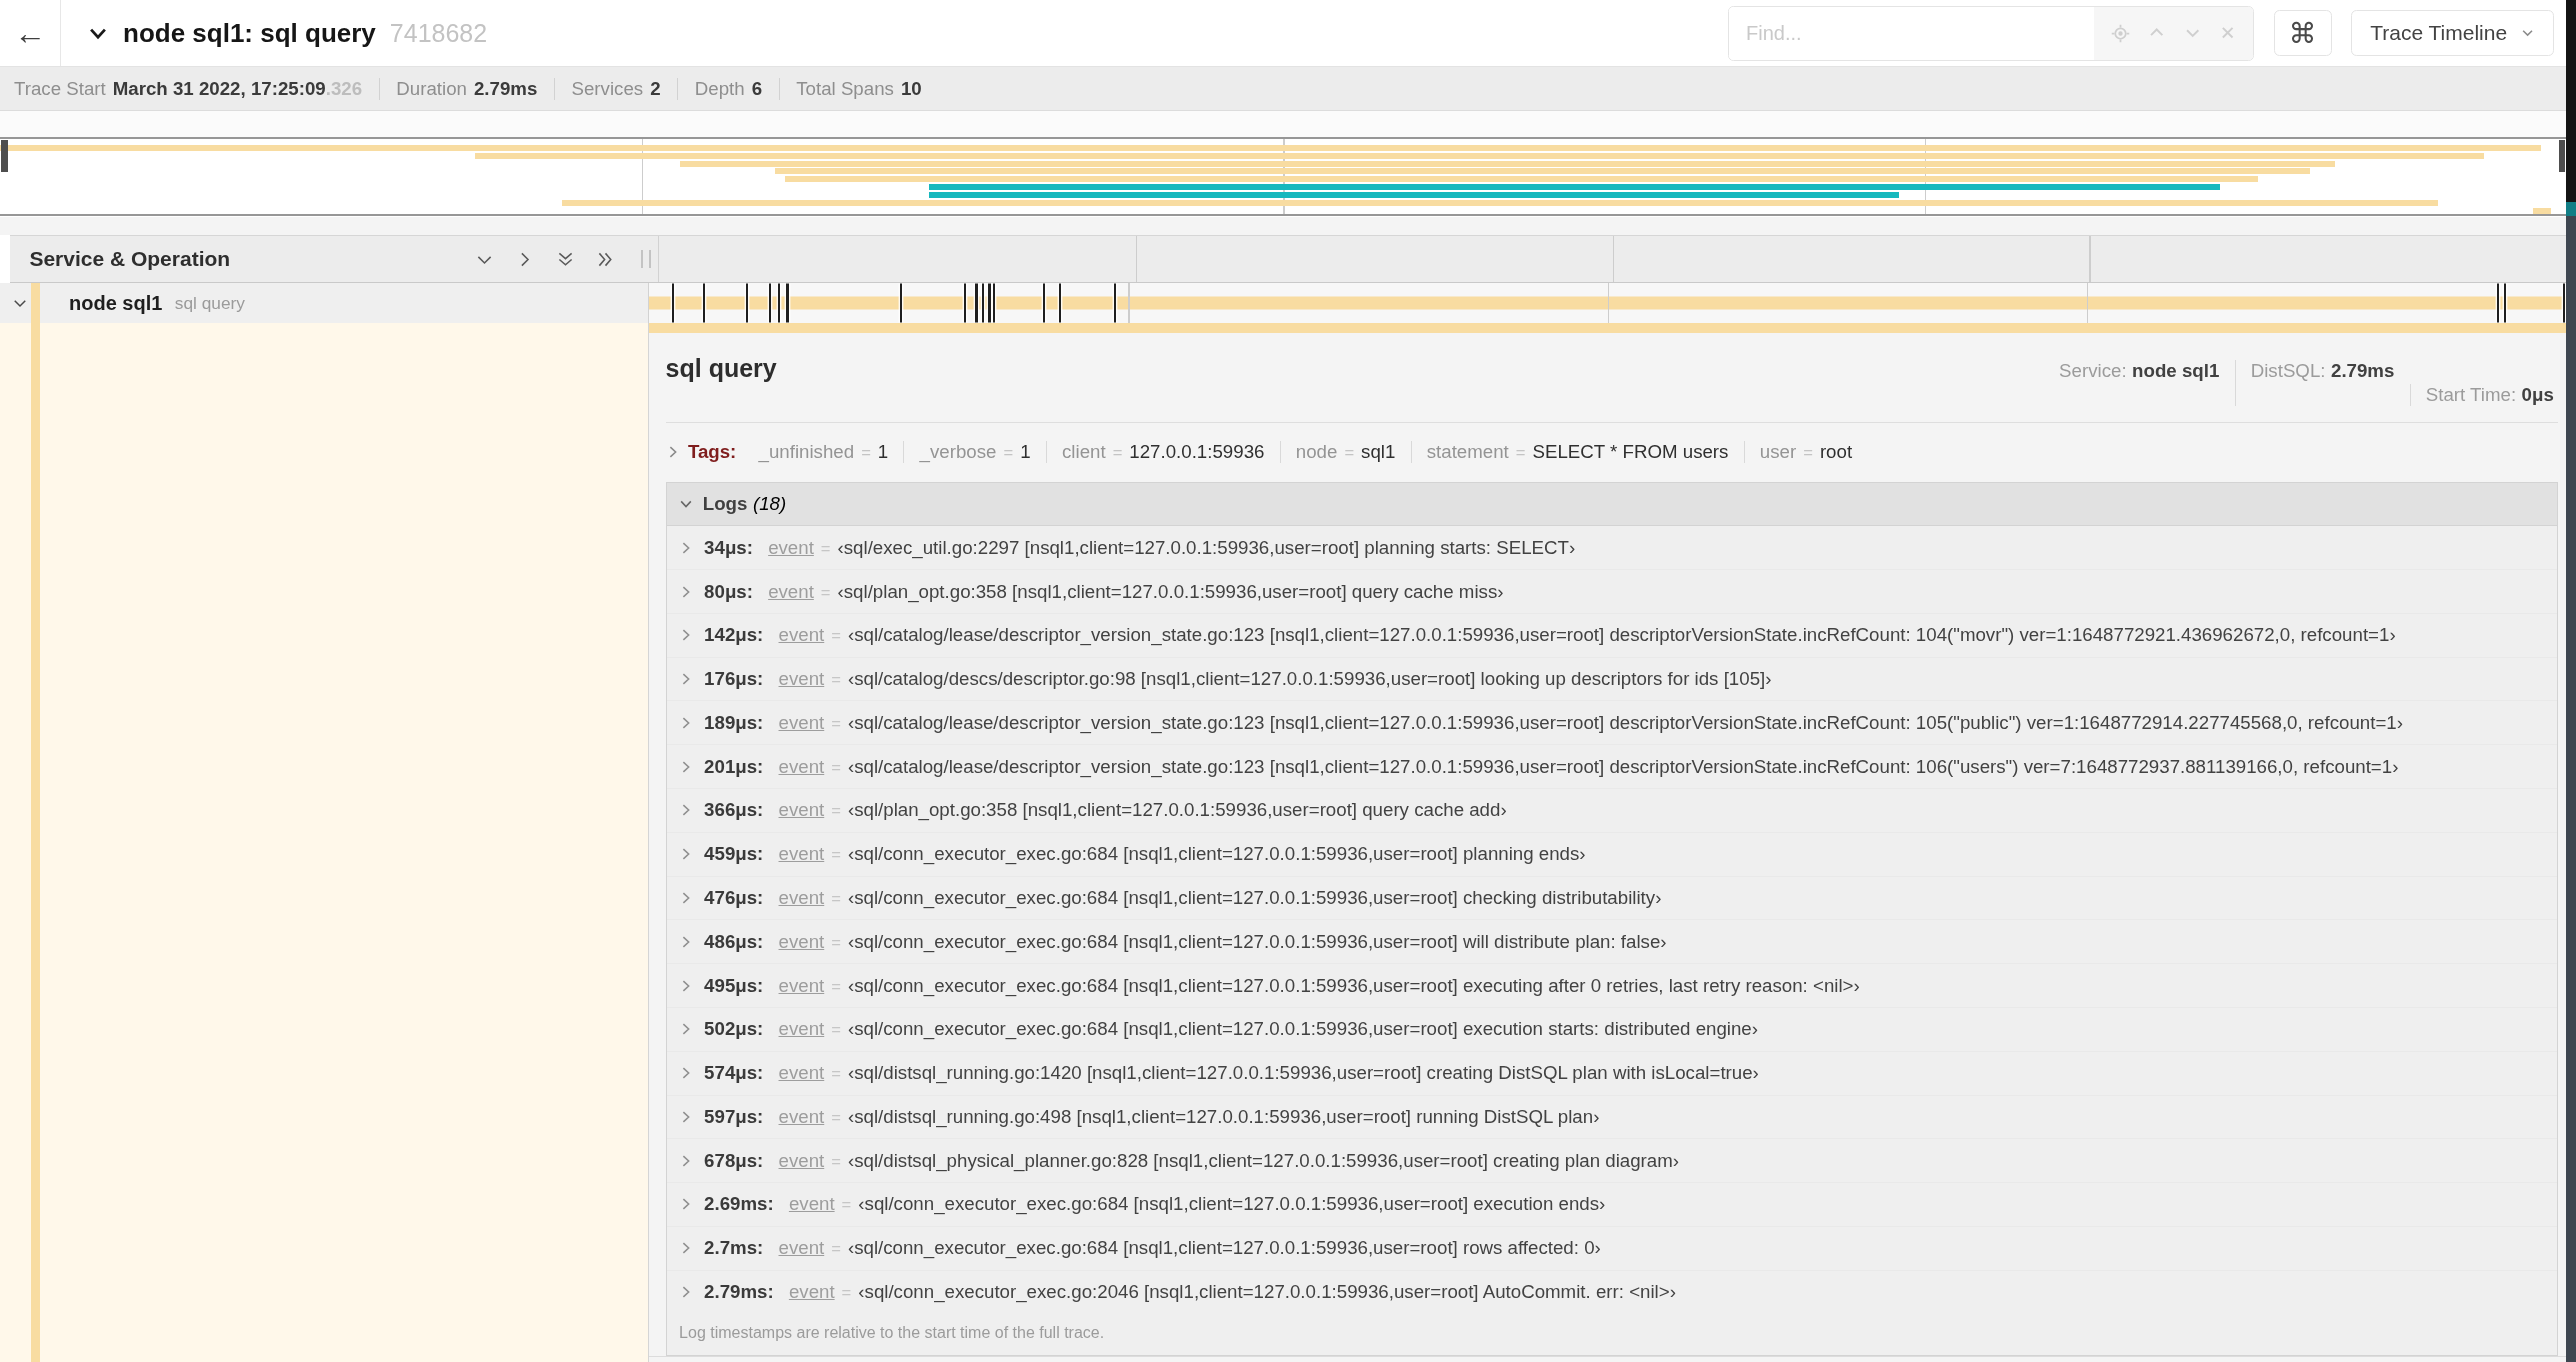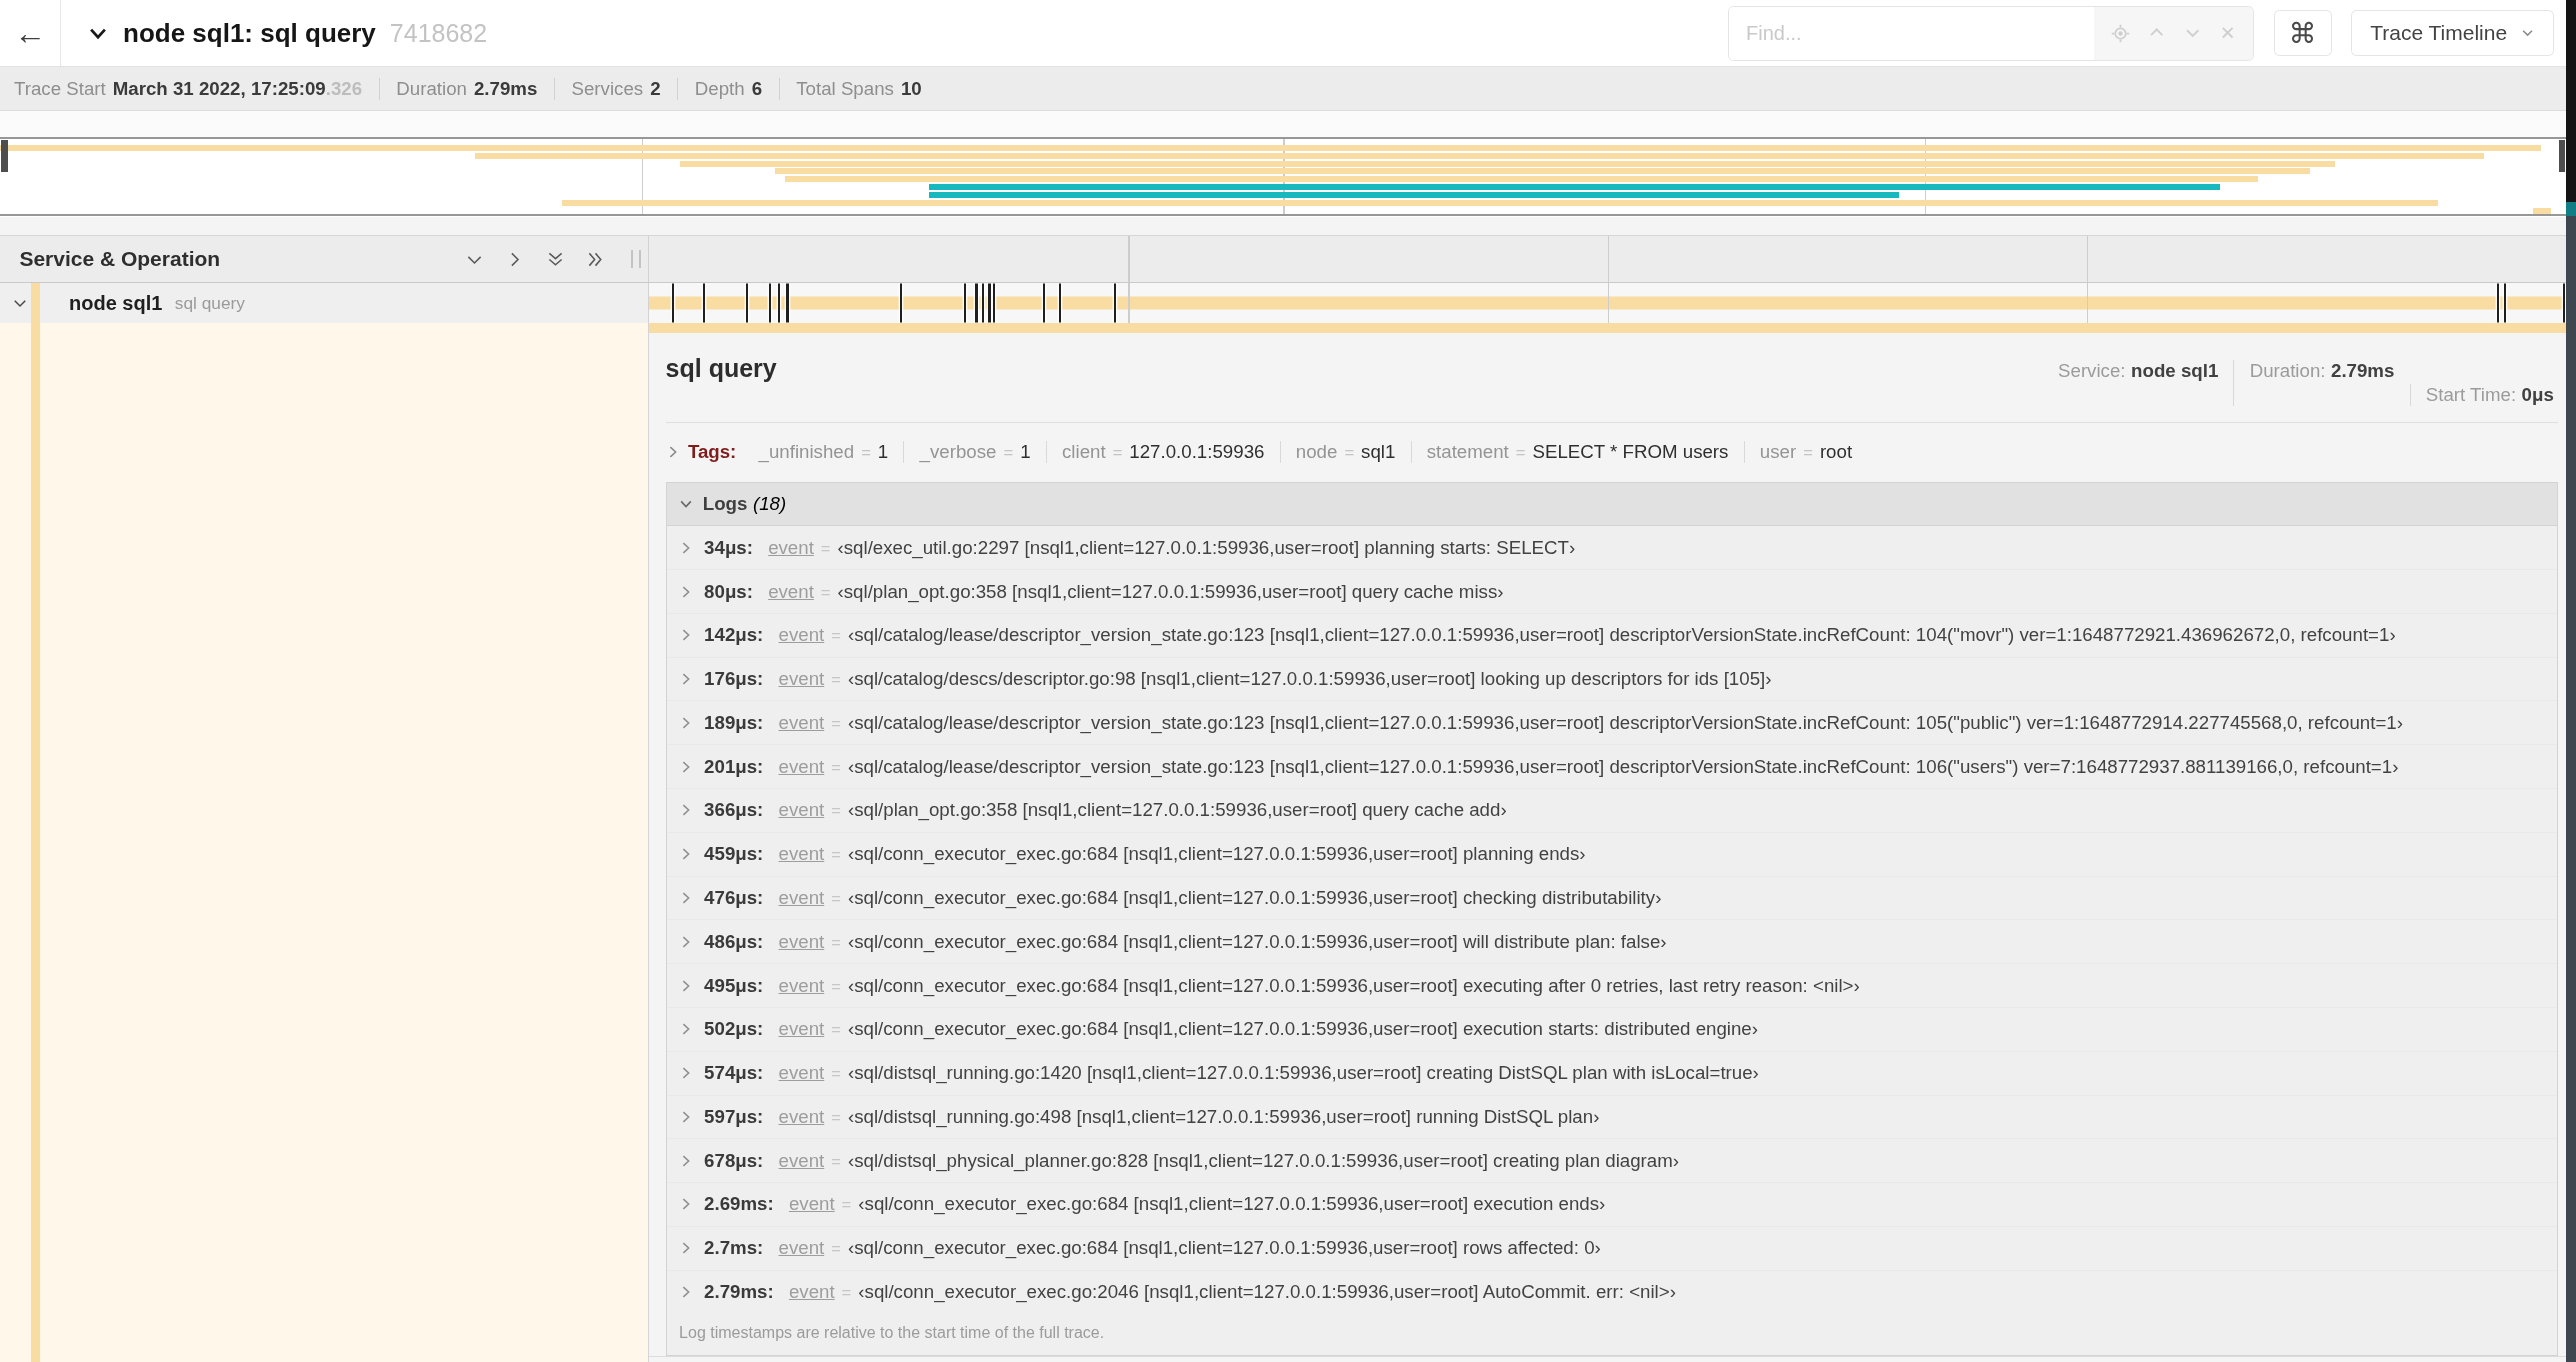--- a/index.html
+++ b/index.html
@@ -53,21 +53,21 @@
   .mm-canvas { position:absolute; top:26px; left:0; right:0; bottom:0; background:#fff;
     border-top:2.1px solid #979797; border-bottom:2.1px solid #979797; cursor:crosshair; }
   .grid-line { position:absolute; top:0; bottom:0; width:1.4px; background:#cdcdcd; }
   .mm-bar { position:absolute; height:6.2px; }
   .mm-handle { position:absolute; top:1.4px; width:6.2px; height:32px; background:#4e4e4e; cursor:ew-resize; z-index:3; }
   .mm-handle.left { left:1.4px; } .mm-handle.right { right:1.4px; }
 
   .gap-strip { position:absolute; top:217px; left:0; right:9.7px; height:18px; background:#f4f4f4; }
 
   
-  .tl-header { position:absolute; top:235px; left:0; right:9.7px; height:48px; background:#ececec;
+  .tl-header { position:absolute; top:235px; left:10px; right:9.7px; height:48px; background:#ececec;
     border-top:0.7px solid #d6d6d6; border-bottom:0.7px solid #c9c9c9; display:flex; }
   .tlh-left { width:649px; display:flex; align-items:center; border-right:1.4px solid #d2d2d2; position:relative; }
   .tlh-title { font-size:21px; font-weight:bold; color:#2e2e2e; margin-left:19.4px; }
   .tlh-icons { margin-left:auto; display:flex; align-items:center; gap:19.4px; margin-right:42px; color:#5a5a5a; }
   .tlh-icons > span { cursor:pointer; display:flex; }
   .col-grip { position:absolute; right:7px; top:50%; width:9.7px; height:18px; transform:translateY(-50%);
     border-left:2.1px solid #c3c3c3; border-right:2.1px solid #c3c3c3; cursor:col-resize; }
   .tlh-right { flex:1; position:relative; font-size:18px; color:#4c4c4c; }
 
   
@@ -309,21 +309,21 @@
   <div class="d-left">
     <span class="span-accent" id="detail-accent" style="background: rgb(248, 220, 161);"></span>
   </div>
   <div class="d-right">
     <div class="d-topband" id="d-topband" style="background: rgb(248, 220, 161);"></div>
     <div class="d-content">
       <div class="d-header">
         <span class="d-title">sql query</span>
         <span class="d-meta" id="d-meta">
             <span class="d-meta-item"><span>Service:</span><b>node sql1</b></span>
-            <span class="d-meta-item"><span>Duration:</span><b>2.79ms</b></span>
+            <span class="d-meta-item"><span>DistSQL:</span><b>2.79ms</b></span>
             <span class="d-meta-item"><span>Start Time:</span><b>0μs</b></span>
           </span>
       </div>
       <div class="d-divider"></div>
       <div class="tags-row">
         <span class="tags-chevron">
           <svg width="14" height="14" viewBox="0 0 16 16">
               <path d="M5 2.5 L11 8 L5 13.5" fill="none" stroke="currentColor" stroke-width="1.8"></path>
             </svg>
         </span>

